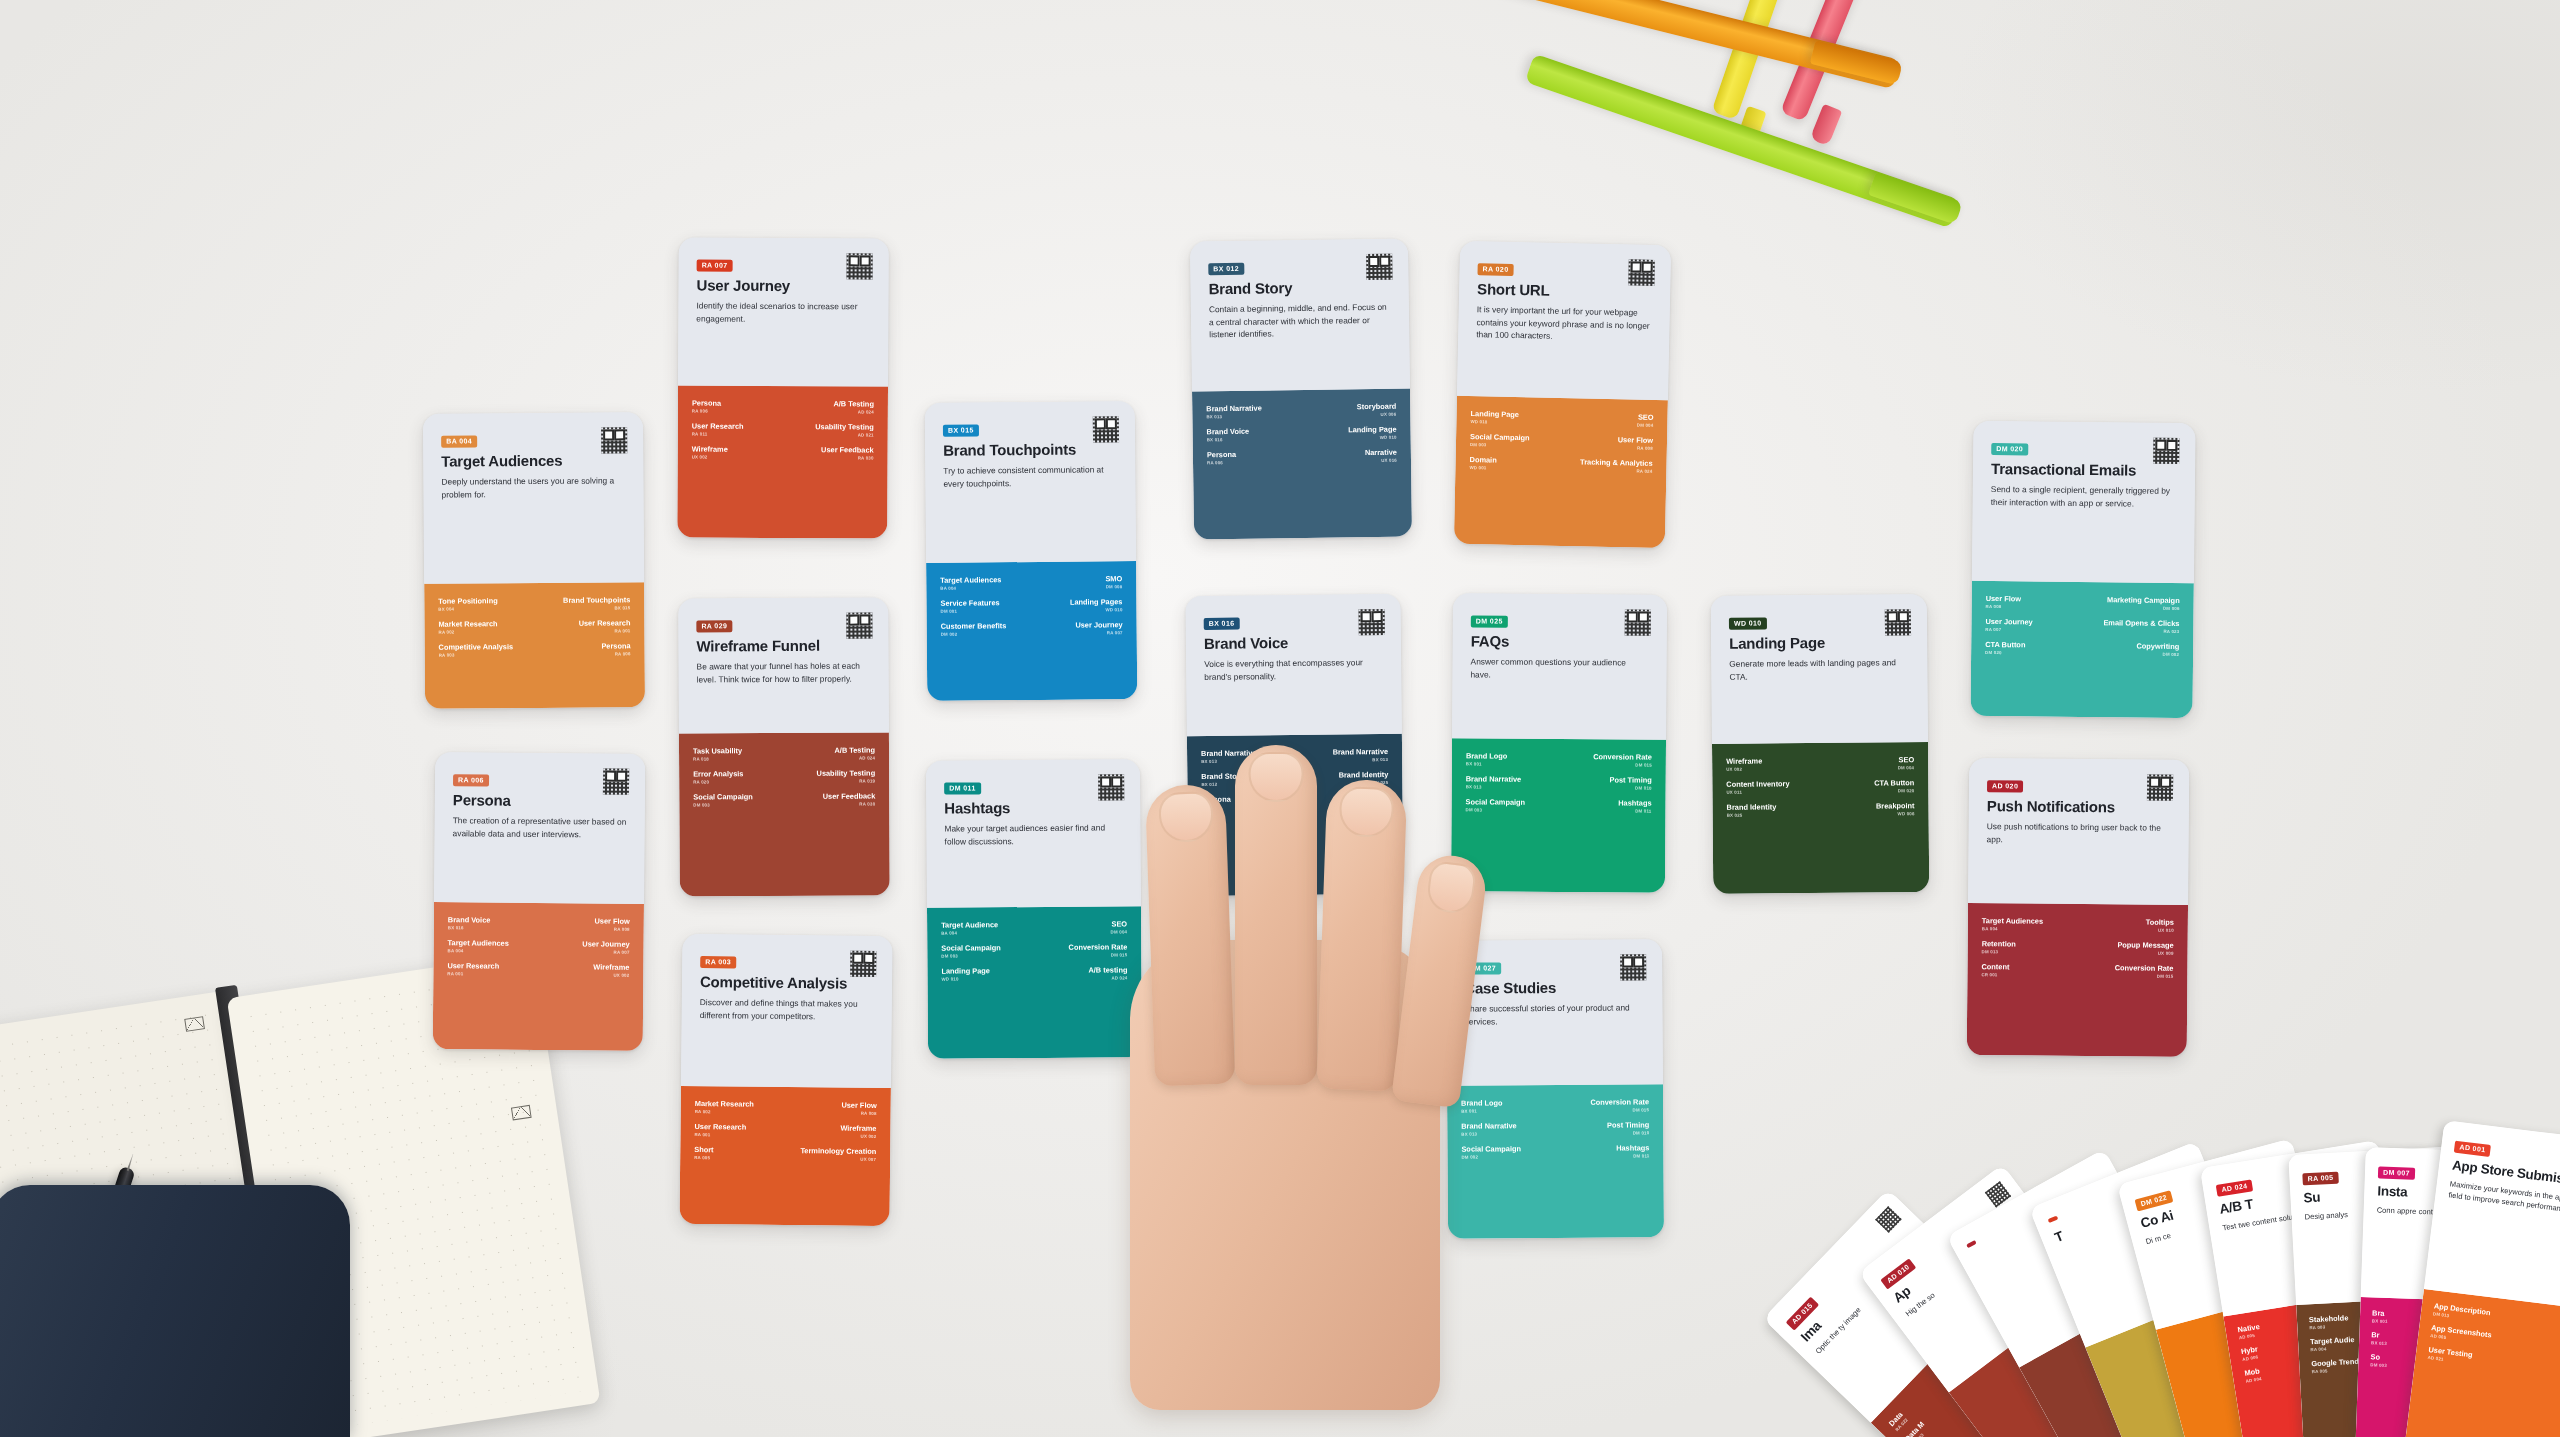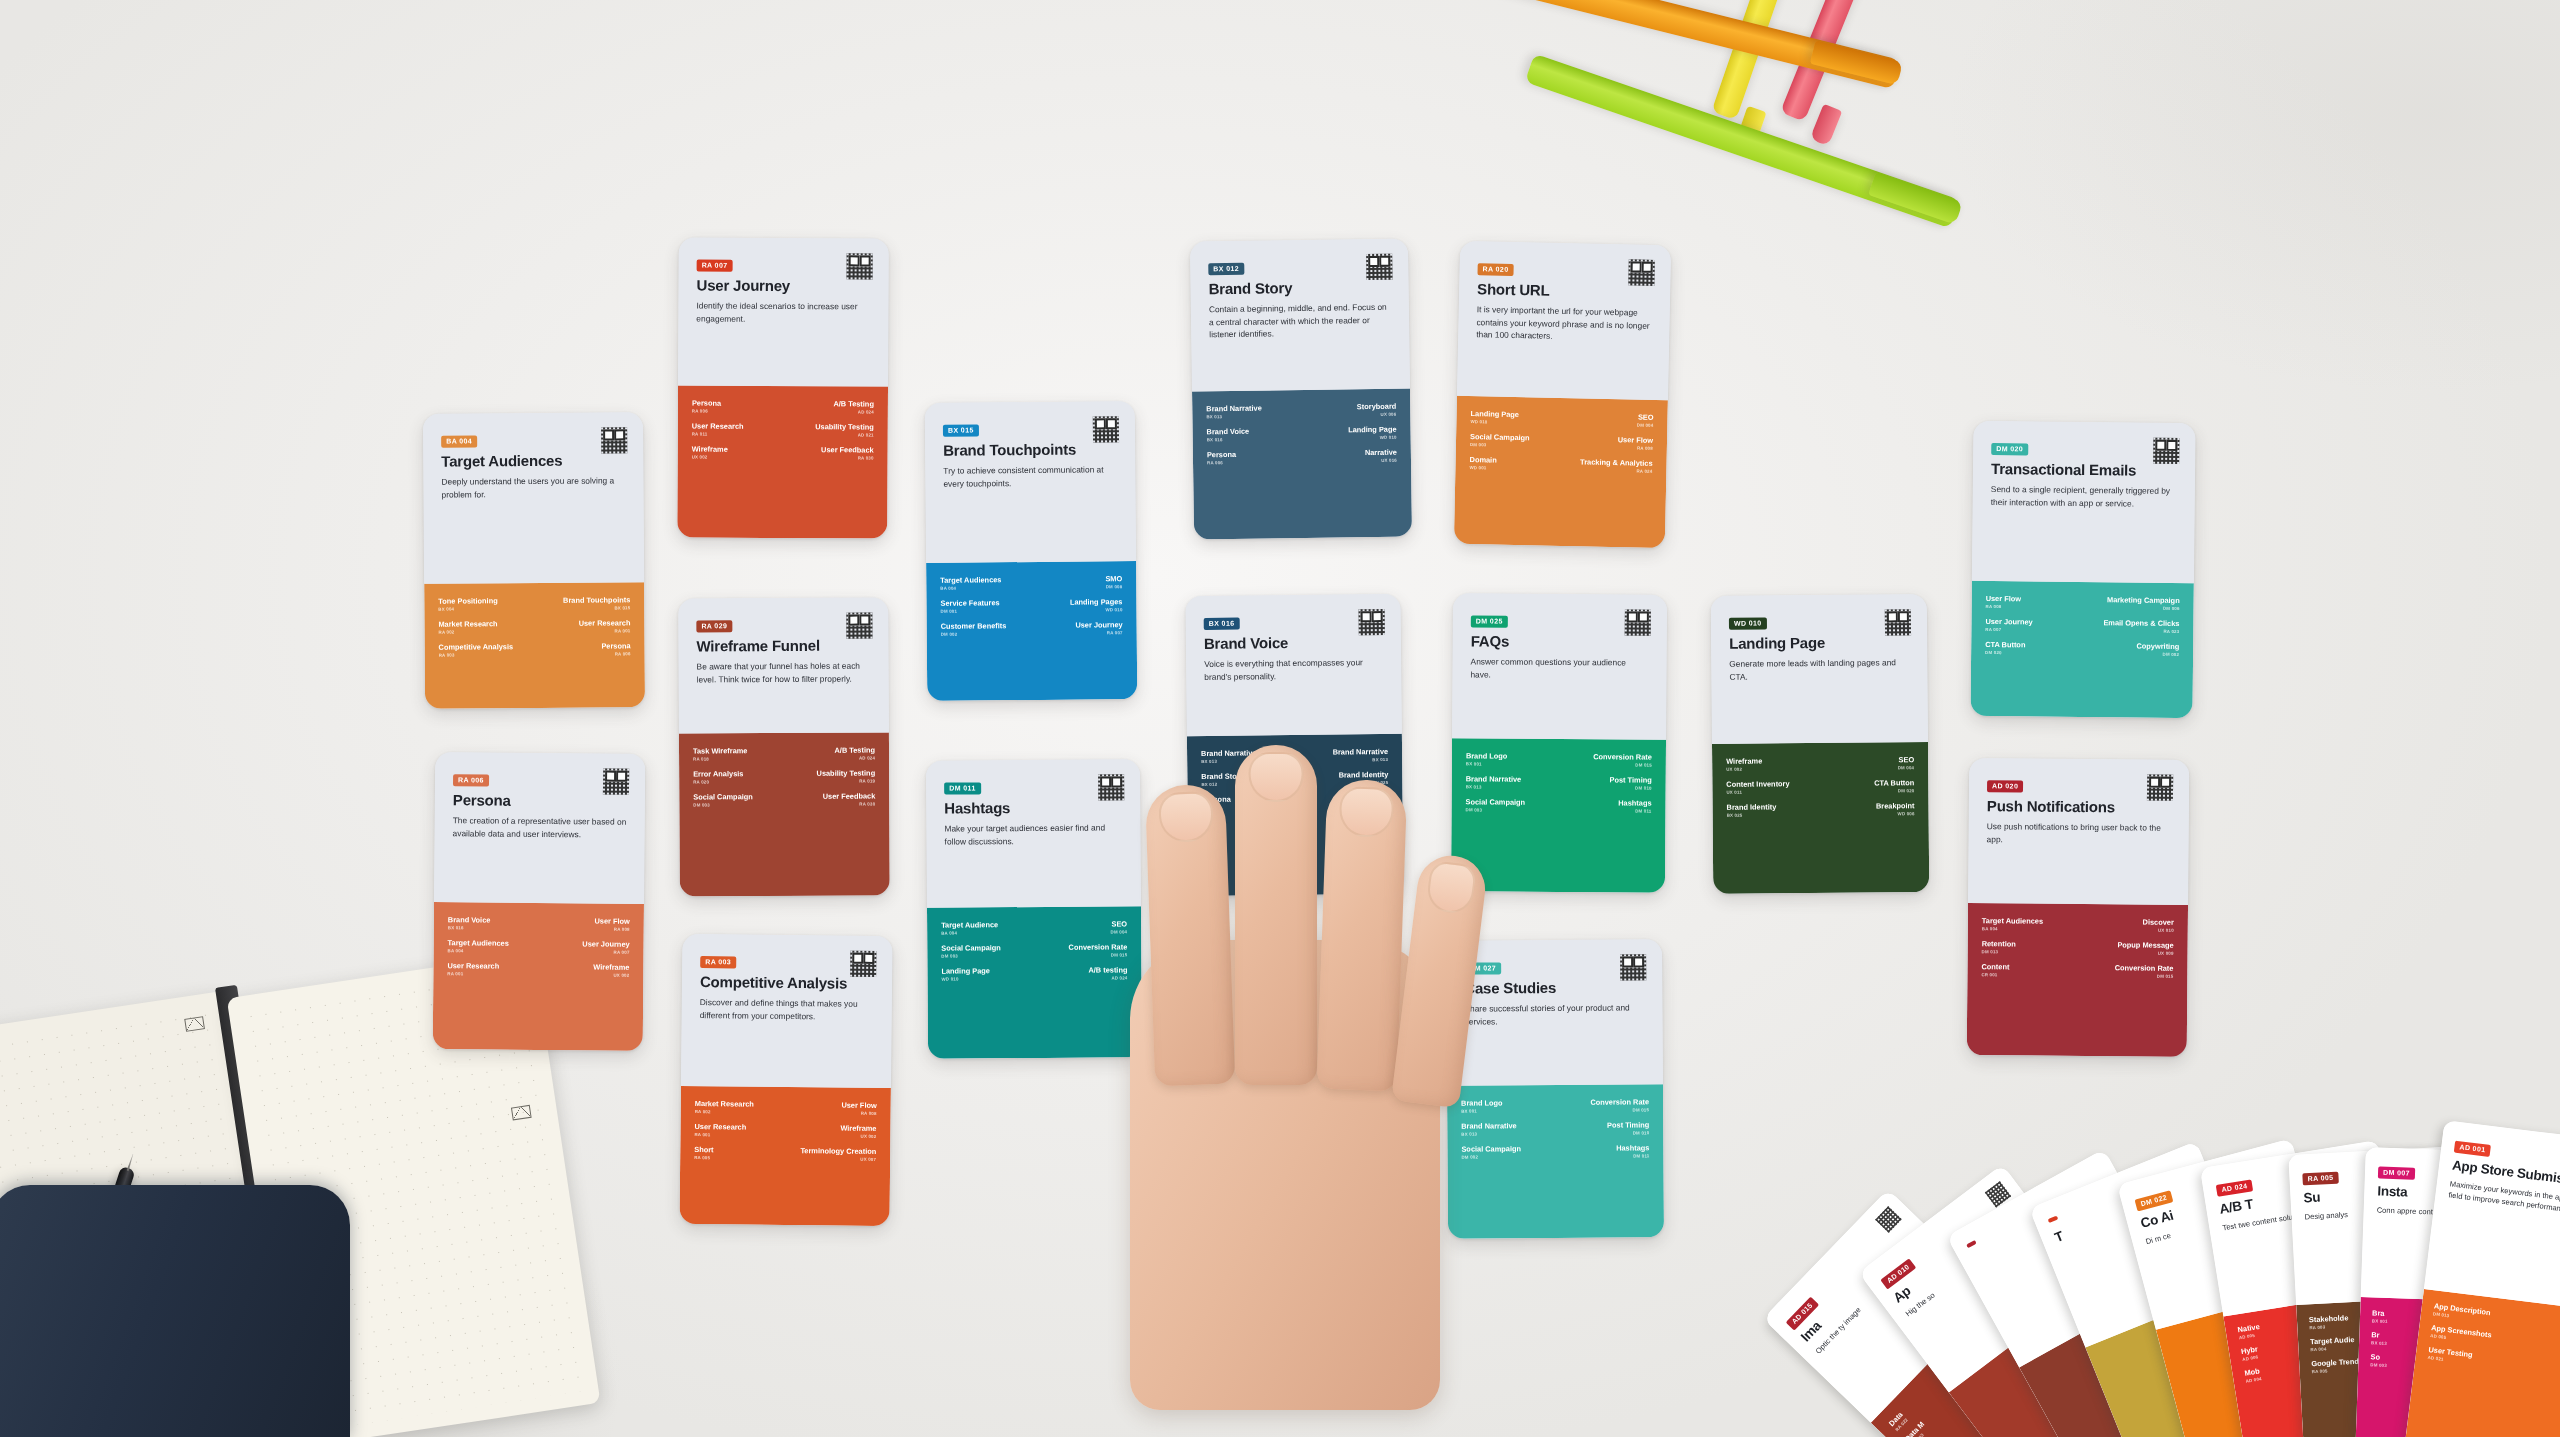--- a/index.html
+++ b/index.html
@@ -435,21 +435,21 @@
 <div class="card" style="left:679px;top:598px;width:210px;height:298px;transform:rotate(-0.3deg);">
   <div class="top" style="height:135px;">
     <span class="code-badge" style="background: rgb(165, 65, 42);">RA 029</span>
     <div class="qr"></div>
     <h3>Wireframe Funnel</h3>
     <p>Be aware that your funnel has holes at each level. Think twice for how to filter properly.</p>
   </div>
   <div class="bottom" style="height: 163px; background: rgb(158, 68, 50);">
     <div class="lrow">
       <div class="lcell">
-          <span class="lname">Task Wireframe</span>
+          <span class="lname">Task Usability</span>
           <span class="lcode">RA 018</span>
         </div>
       <div class="lcell r">
           <span class="lname">A/B Testing</span>
           <span class="lcode">AD 024</span>
         </div>
     </div>
     <div class="lrow">
       <div class="lcell">
           <span class="lname">Error Analysis</span>
@@ -767,21 +767,21 @@
     <h3>Push Notifications</h3>
     <p>Use push notifications to bring user back to the app.</p>
   </div>
   <div class="bottom" style="height: 152px; background: rgb(158, 47, 56);">
     <div class="lrow">
       <div class="lcell">
           <span class="lname">Target Audiences</span>
           <span class="lcode">BA 004</span>
         </div>
       <div class="lcell r">
-          <span class="lname">Discover</span>
+          <span class="lname">Tooltips</span>
           <span class="lcode">UX 010</span>
         </div>
     </div>
     <div class="lrow">
       <div class="lcell">
           <span class="lname">Retention</span>
           <span class="lcode">DM 013</span>
         </div>
       <div class="lcell r">
           <span class="lname">Popup Message</span>

